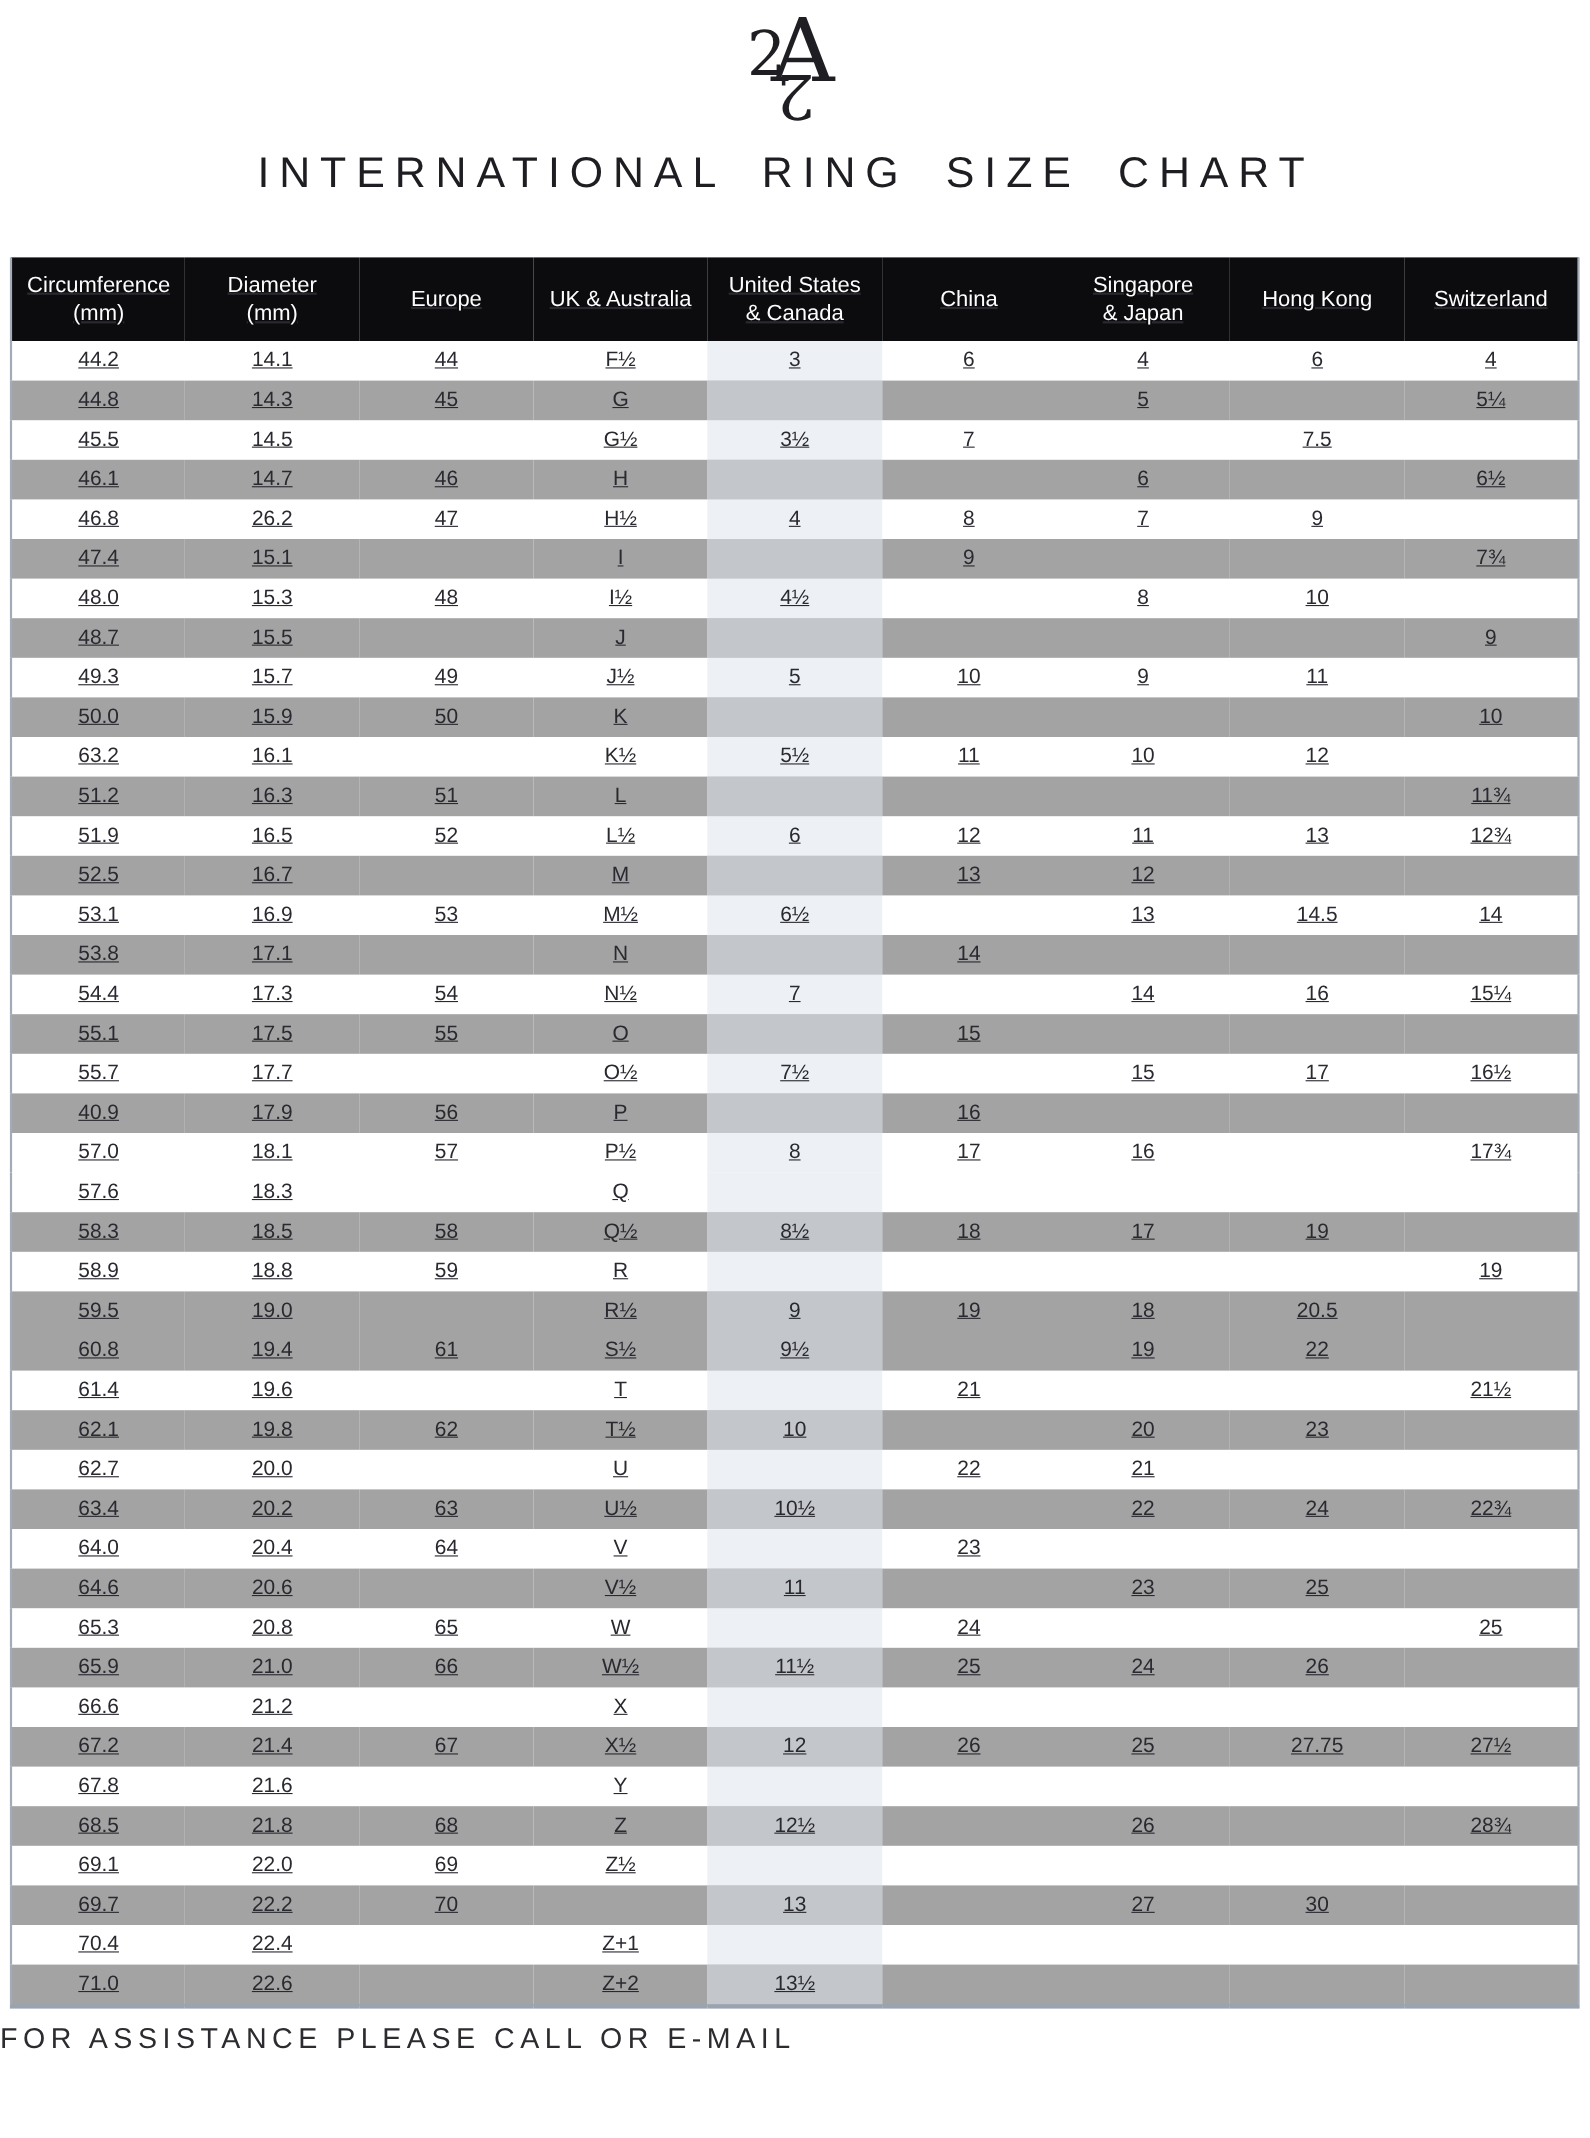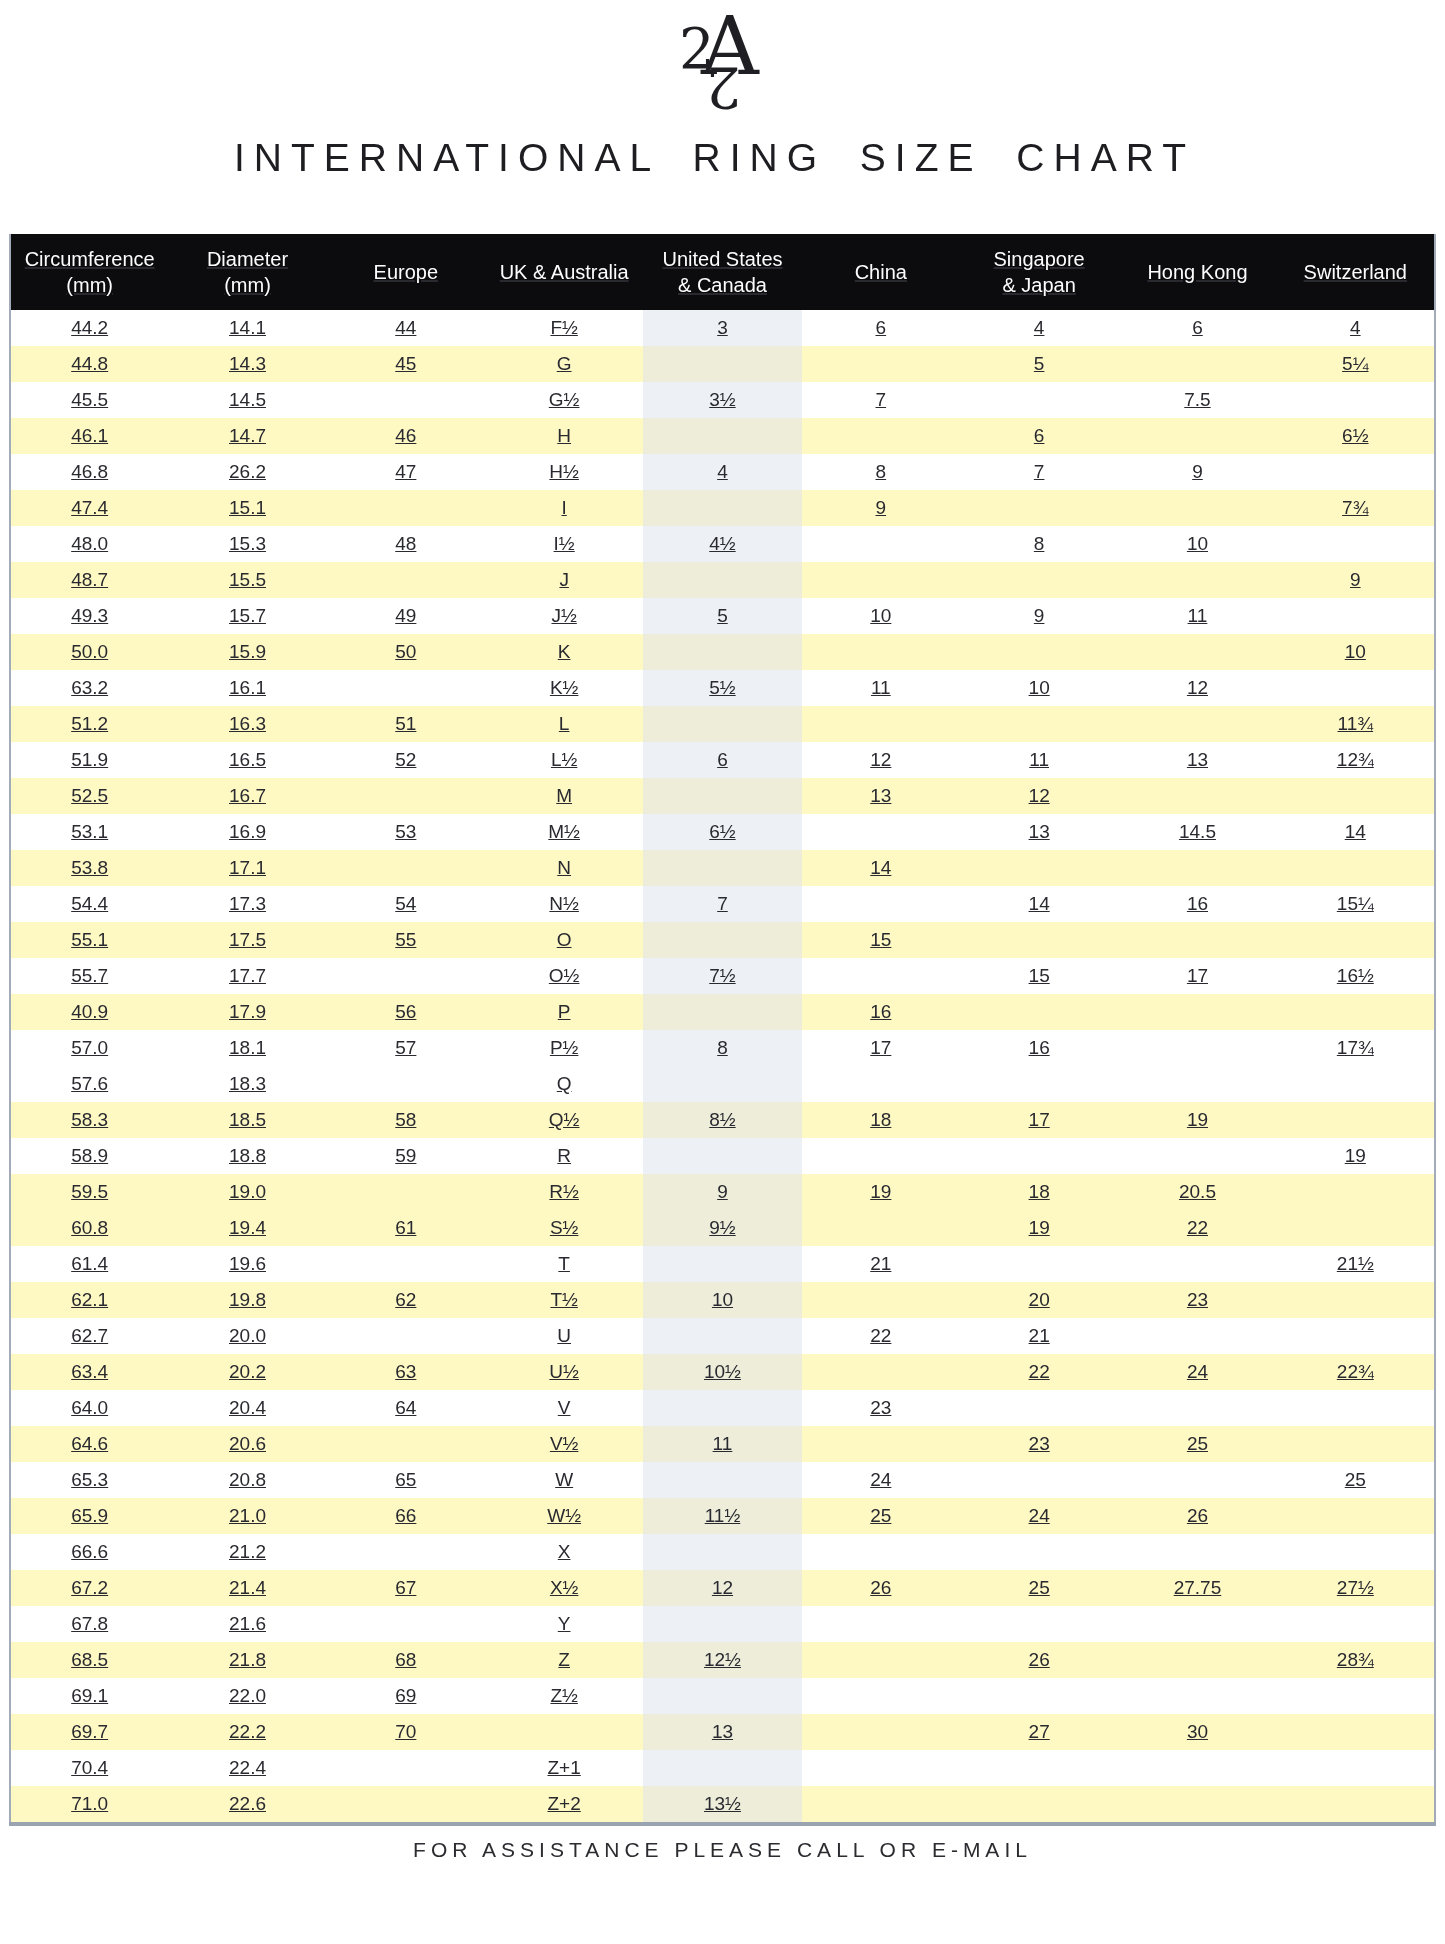--- a/index.html
+++ b/index.html
@@ -46,27 +46,26 @@
     padding: 0;
   }
   tbody td {
     height: 36px;
     padding: 0;
     text-align: center;
     vertical-align: middle;
     font-size: 19px;
     color: #292930;
   }
-  tbody tr.alt { background: #fef9c3; }
+  tbody tr.alt { background: #a3a3a3; }
   tbody td.us-col { background: rgba(223, 227, 236, 0.55); }
 
   .footer {
     margin-top: 12px;
-    text-align: center;
-    font-size: 21px;
+    font-size: 26px;
     letter-spacing: 5px;
     color: #2b2b30;
   }
 </style>
 </head>
 <body>
 
 <div class="page">
 
   <div class="logo-wrap">

